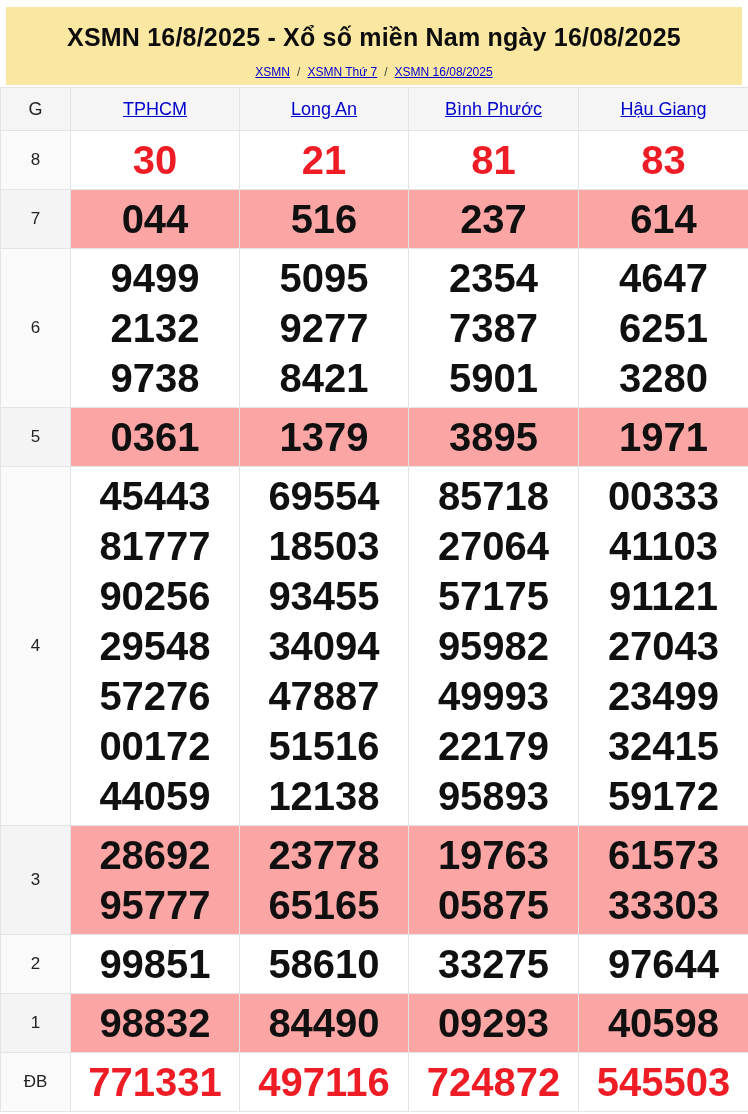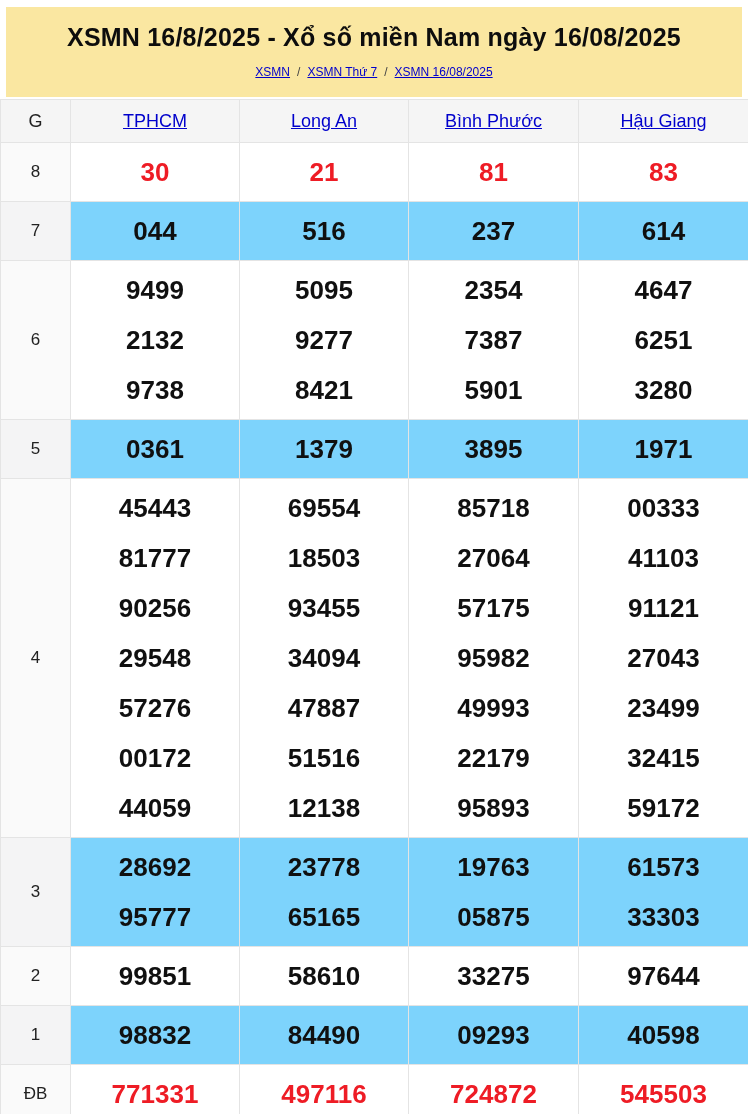--- a/index.html
+++ b/index.html
@@ -7,21 +7,21 @@
     width:748px;
     font-family:"Liberation Sans","DejaVu Sans",sans-serif;
     color:#111;
   }
   .page { width:748px; }
 
   
   .hero {
     background:#FAE7A1;
     margin:7px 6px 2px 6px;
-    padding:15px 10px 15px 10px;
+    padding:15px 10px 3px 10px;
     text-align:center;
   }
   .hero h1 {
     margin:0 0 11px 0;
     font-size:25px;
     line-height:30px;
     font-weight:700;
     color:#0d0d0d;
     letter-spacing:0.2px;
   }
@@ -59,25 +59,25 @@
   }
   td.rowlabel {
     font-size:17px;
     font-weight:400;
     color:#222;
     background:#fafafa;
   }
   td.nums {
     padding:4px 12px;
     font-weight:700;
-    font-size:26px;
+    font-size:40px;
     color:#101010;
   }
   .num-line { line-height:50px; white-space:nowrap; }
-  tr.striped td.nums { background:#7dd3fc; }
+  tr.striped td.nums { background:#fca5a5; }
   tr.striped td.rowlabel { background:#f4f4f5; }
   tr.redrow td.nums { color:#EE1C25; }
 </style>
 </head>
 <body>
 
 <div class="page">
 
   <div class="hero">
     <h1>XSMN 16/8/2025 - Xổ số miền Nam ngày 16/08/2025</h1>

